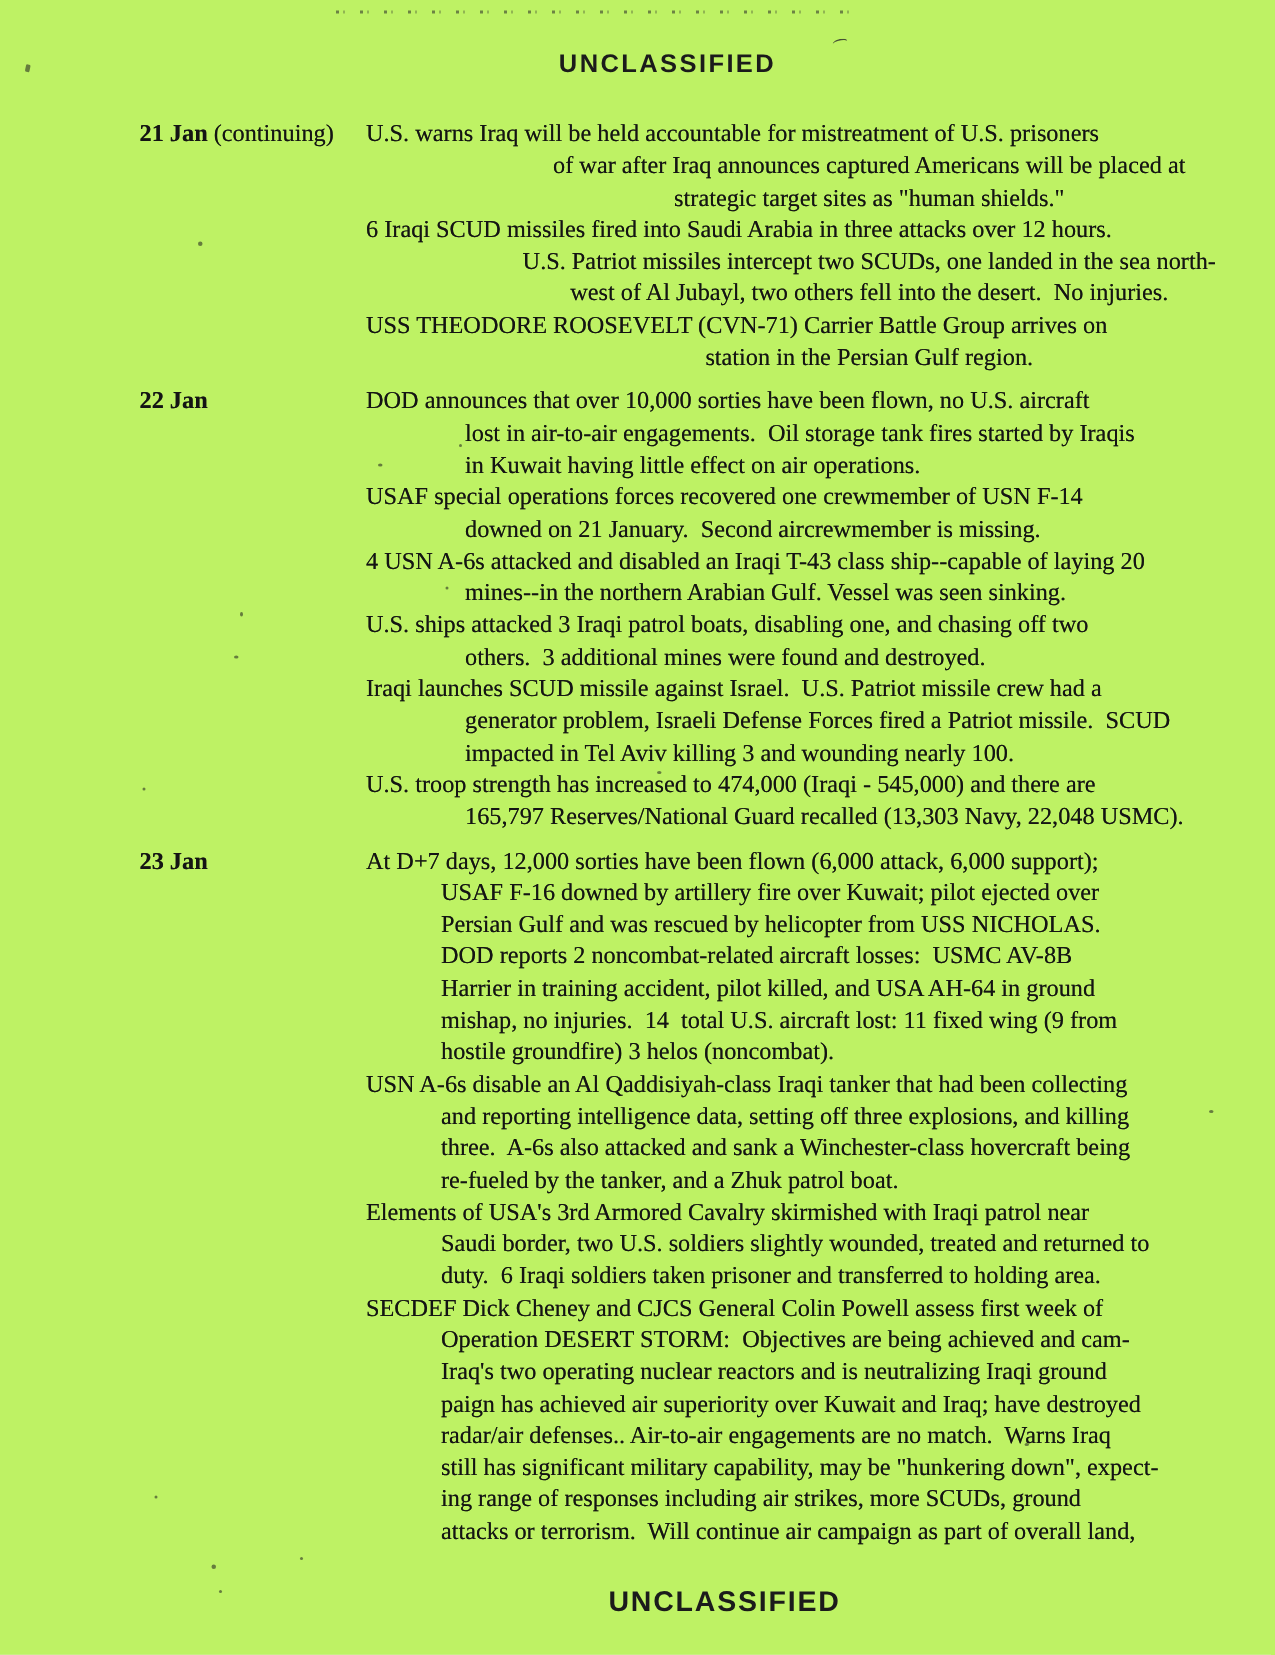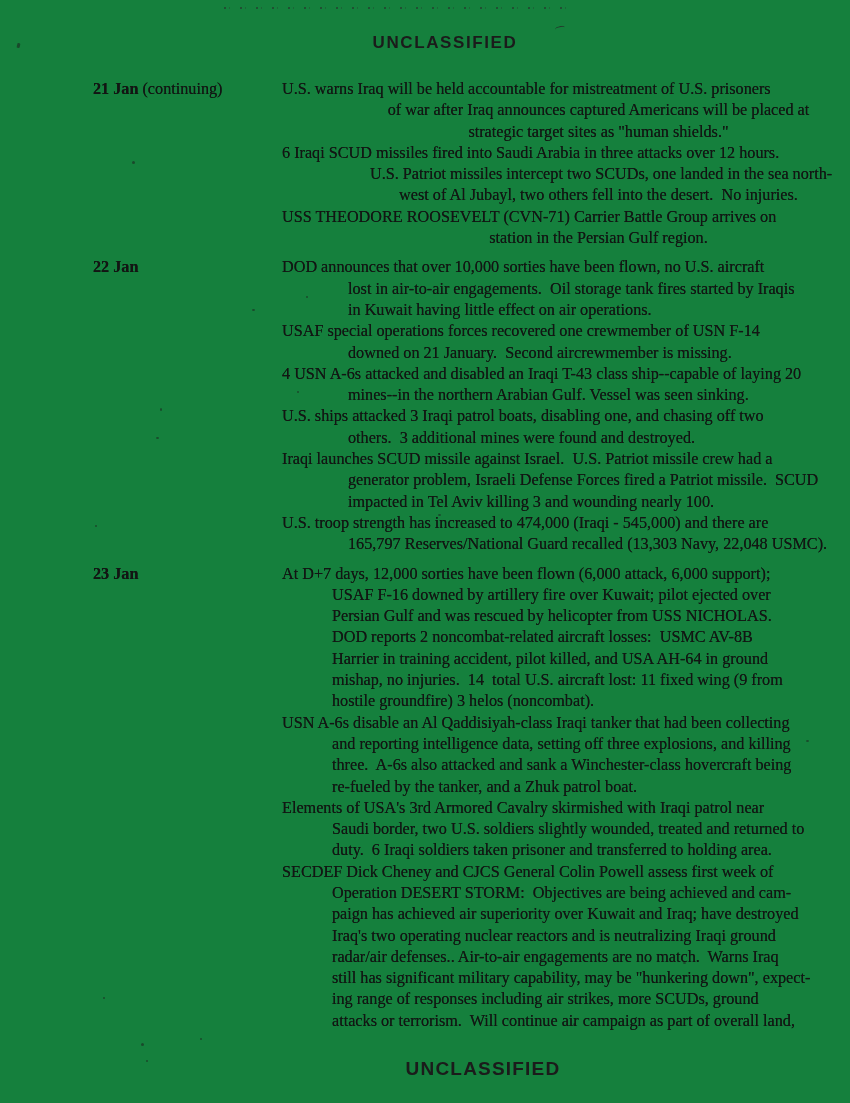--- a/index.html
+++ b/index.html
@@ -3,40 +3,40 @@
 <meta charset="utf-8">
 <style>
   html,body{margin:0;padding:0;}
   body{
     width:850px;height:1103px;
     background:#e8e8e8;
     font-family:"Liberation Serif", serif;
   }
   .page{
     position:relative;width:850px;height:1103px;
-    background:#15803d;color:#141414;overflow:hidden;
+    background:#bef264;color:#141414;overflow:hidden;
   }
   
   .banner{
     position:absolute;left:0;width:100%;text-align:center;
     font-family:"Liberation Sans", sans-serif;font-weight:bold;color:#1b1b1b;
   }
   .banner.top{top:33px;font-size:17px;letter-spacing:1.6px;transform:translateX(20px);}
   .banner.bottom{top:1058px;font-size:19px;letter-spacing:1.2px;transform:translateX(58px);}
   
   .content{
     position:absolute;top:79px;left:93px;width:734px;
     font-size:16.2px;line-height:21.3px;
     text-shadow:0 0 .4px rgba(0,0,0,.65);
   }
   .section{display:flex;align-items:flex-start;}
   .section + .section{margin-top:8px;justify-content:center;}
   .label{width:151px;flex:0 0 151px;white-space:pre;}
   .date-bold{font-weight:bold;}
-  .entries{flex:1 1 auto;min-width:0;margin-left:38px;}
+  .entries{flex:1 1 auto;min-width:0;}
   .line{white-space:pre;}
   .sec0 .cont{margin-left:88px;text-align:center;}
   .sec1 .cont{margin-left:66px;}
   .sec2 .cont{margin-left:50px;}
   .u{}
   
   .artifact-row{
     position:absolute;top:7px;left:224px;width:348px;height:2px;
     background:repeating-linear-gradient(90deg, rgba(40,40,40,.55) 0 2px, transparent 2px 5px, rgba(40,40,40,.3) 5px 6px, transparent 6px 16px);
   }
@@ -158,22 +158,22 @@
             <div class="line cont">re-fueled by the tanker, and a Zhuk patrol boat.</div>
           </div>
           <div class="entry">
             <div class="line">Elements of USA's 3rd Armored Cavalry skirmished with Iraqi patrol near</div>
             <div class="line cont">Saudi border, two U.S. soldiers slightly wounded, treated and returned to</div>
             <div class="line cont">duty.  6 Iraqi soldiers taken prisoner and transferred to holding area.</div>
           </div>
           <div class="entry">
             <div class="line">SECDEF Dick Cheney and CJCS General Colin Powell assess first week of</div>
             <div class="line cont">Operation DESERT STORM:  Objectives are being achieved and cam-</div>
+            <div class="line cont">Iraq's two operating nuclear reactors and is neutralizing Iraqi ground</div>
             <div class="line cont">paign has achieved air superiority over Kuwait and Iraq; have destroyed</div>
-            <div class="line cont">Iraq's two operating nuclear reactors and is neutralizing Iraqi ground</div>
             <div class="line cont">radar/air defenses.. Air-to-air engagements are no match.  Warns Iraq</div>
             <div class="line cont">still has significant military capability, may be "hunkering down", expect-</div>
             <div class="line cont">ing range of responses including air strikes, more SCUDs, ground</div>
             <div class="line cont">attacks or terrorism.  Will continue air campaign as part of overall land,</div>
           </div>
         </div>
       </div>
     </div>
 
   <div class="banner bottom">UNCLASSIFIED</div>

